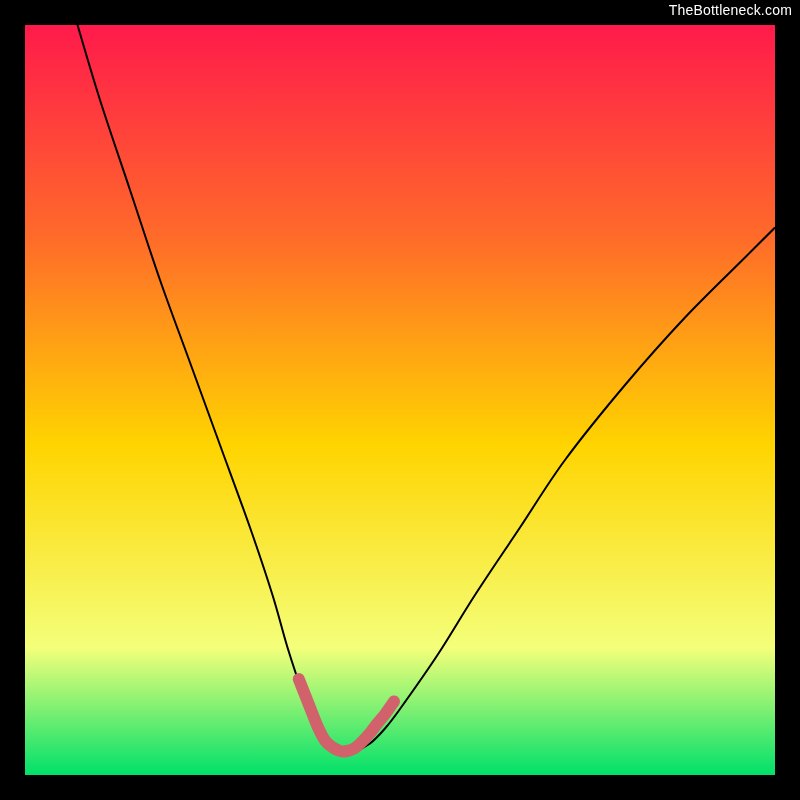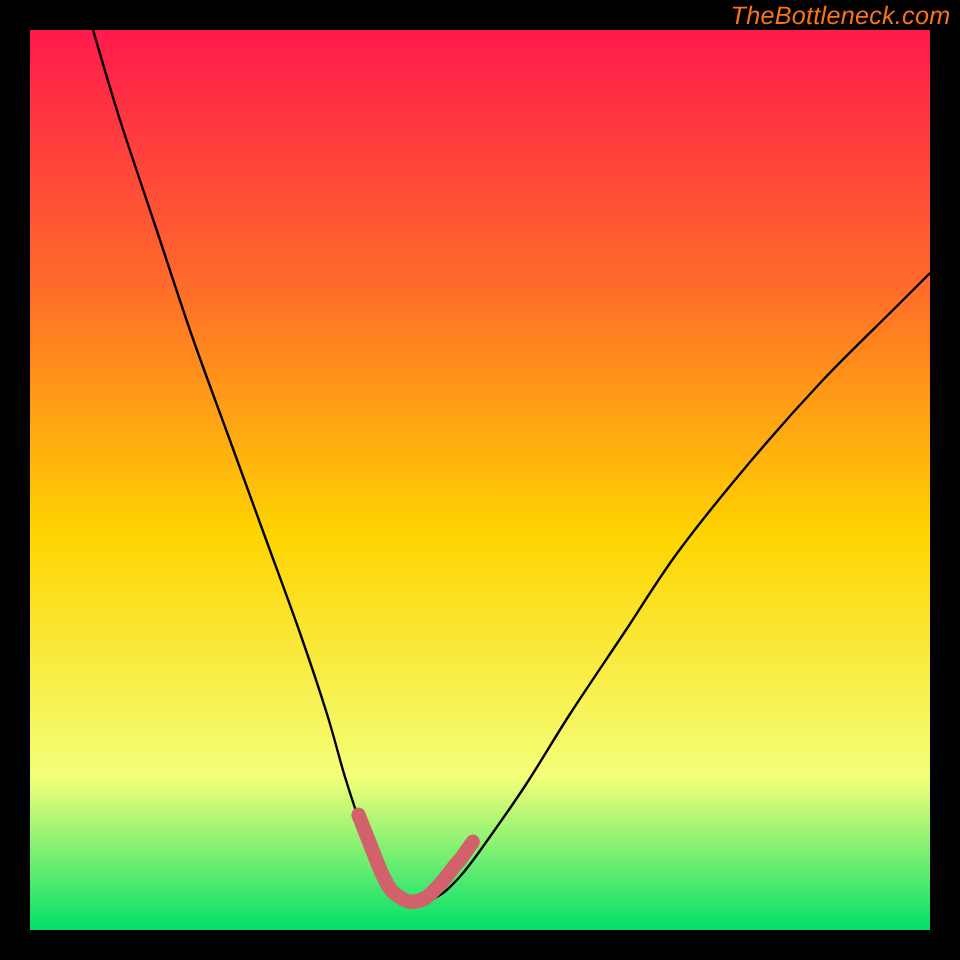--- a/index.html
+++ b/index.html
@@ -22,26 +22,25 @@
     left: 25px;
     top: 25px;
     width: 750px;
     height: 750px;
     overflow: hidden;
   }
   .watermark {
     position: absolute;
     top: 2px;
     right: 8px;
-    color: #f97316;
-    font-size: 21px;
+    color: #ffffff;
+    font-size: 14px;
     font-weight: 500;
     letter-spacing: 0.2px;
     z-index: 5;
-    font-style: italic;
   }
   svg { display: block; }
 </style>
 </head>
 <body>
 
 <div class="frame">
 
   <div class="watermark">TheBottleneck.com</div>
 

